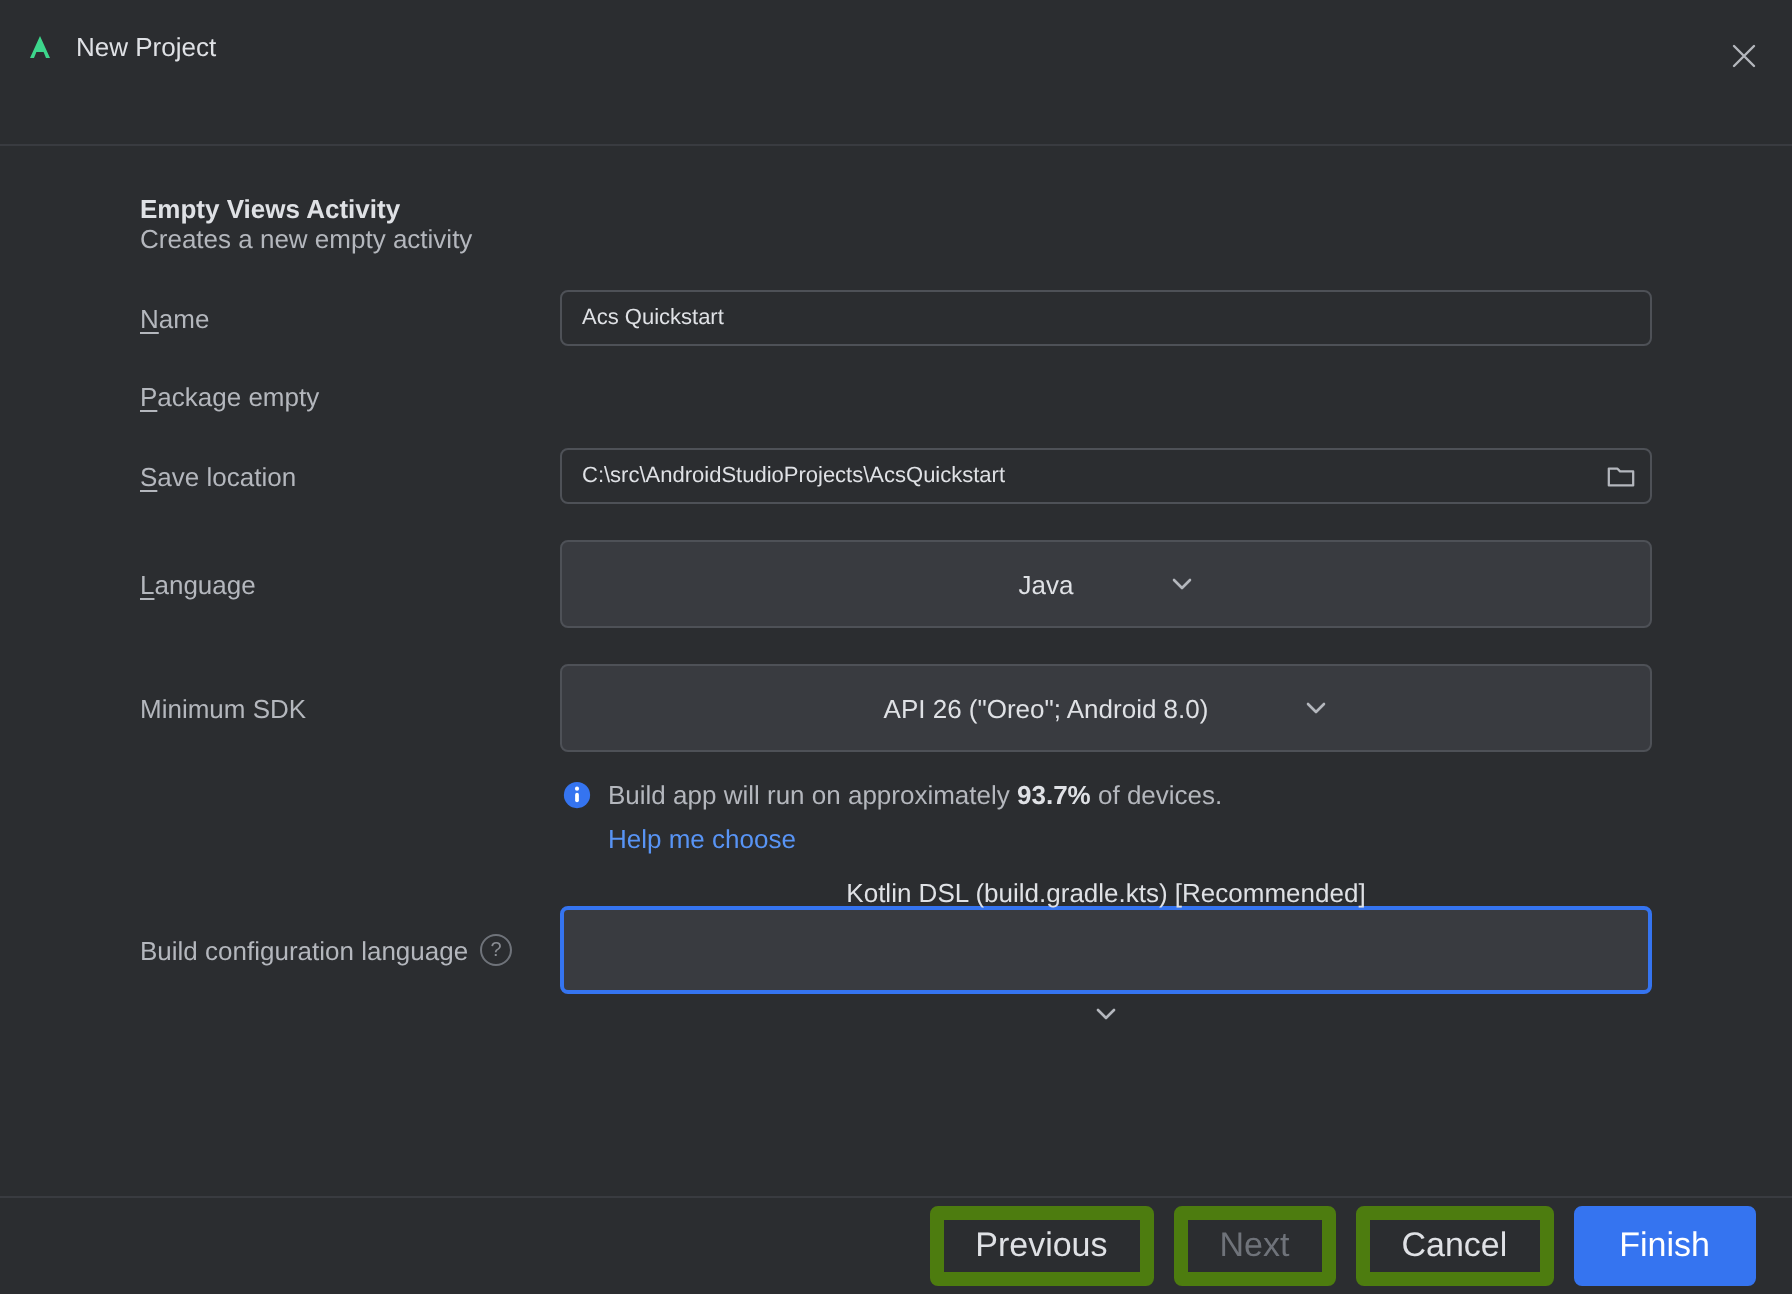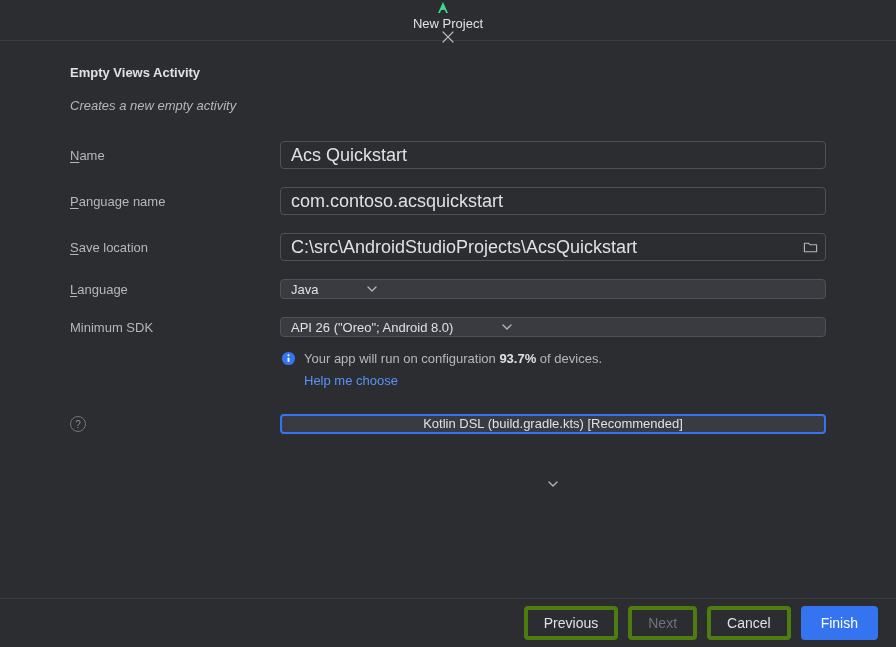--- a/index.html
+++ b/index.html
@@ -22,24 +22,22 @@
     width: 896px; height: 647px;
     background: var(--bg-main);
     font-family: -apple-system, "Segoe UI", "Helvetica Neue", Arial, sans-serif;
     font-size: 13px;
     color: var(--text-primary);
     overflow: hidden;
   }
   .titlebar {
     height: 40px;
     display: flex;
-    align-items: center;
-    padding: 0 12px;
+    padding: 16px 12px;
     border-bottom: 1px solid var(--divider);
-    flex-direction: column;
   }
   .titlebar .app-icon {
     width: 16px; height: 16px;
     margin-right: 10px;
     display: flex; align-items: center; justify-content: center;
   }
   .titlebar .title {
     flex: 0 0 auto;
     color: var(--text-primary);
   }
@@ -48,26 +46,25 @@
     width: 24px; height: 24px;
     display: flex; align-items: center; justify-content: center;
     color: var(--text-secondary);
     cursor: pointer;
   }
   .content {
     padding: 24px 70px 0 70px;
   }
   .section-title {
     font-weight: 600;
+    margin-bottom: 0;
+  }
+  .section-desc {
+    color: var(--text-secondary);
     margin-bottom: 18px;
-  }
-  .section-desc {
-    color: var(--text-secondary);
-    margin-bottom: 28px;
-    font-style: italic;
   }
   .form-row {
     display: flex;
     align-items: center;
     margin-bottom: 18px;
   }
   .form-label {
     width: 210px;
     flex-shrink: 0;
     color: var(--text-secondary);
@@ -82,49 +79,49 @@
   .text-input {
     width: 100%;
     box-sizing: border-box;
     height: 28px;
     padding: 0 10px;
     background: var(--bg-input);
     border: 1px solid var(--bg-input-border);
     border-radius: 4px;
     color: var(--text-primary);
     font-family: inherit;
-    font-size: 18px;
+    font-size: 11px;
     outline: none;
   }
   .text-input.with-icon {
     padding-right: 40px;
   }
   .input-wrap {
     position: relative;
   }
   .input-right-icon {
     position: absolute;
     right: 8px; top: 50%;
     transform: translateY(-50%);
     color: var(--text-secondary);
     width: 16px; height: 16px;
     display: flex; align-items: center; justify-content: center;
   }
   .select {
     width: 100%;
-    height: 20px;
+    height: 44px;
     box-sizing: border-box;
     padding: 0 10px;
     background: var(--bg-btn);
     border: 1px solid var(--bg-input-border);
     border-radius: 4px;
     color: var(--text-primary);
     display: flex;
     align-items: center;
-    justify-content: flex-start;
+    justify-content: center;
     cursor: pointer;
     gap: 48px;
   }
   .select.focused {
     border: 2px solid var(--bg-input-focused-border);
     padding: 0 9px;
     flex-direction: column;
   }
   .chev {
     width: 12px; height: 12px;
@@ -169,26 +166,26 @@
     display: flex;
     align-items: center;
     justify-content: flex-end;
     gap: 10px;
     padding: 0 18px;
   }
   .btn {
     height: 26px;
     padding: 0 16px;
     border-radius: 4px;
-    border: 4px solid #4d7c0f;
+    border: 7px solid #4d7c0f;
     background: var(--bg-main);
     color: var(--text-primary);
     display: flex; align-items: center; justify-content: center;
     cursor: pointer;
-    font-size: 14px;
+    font-size: 17px;
   }
   .btn.disabled {
     color: #6f737a;
     cursor: default;
   }
   .btn.primary {
     background: var(--bg-btn-primary);
     border-color: var(--bg-btn-primary);
     color: #ffffff;
   }
@@ -220,24 +217,21 @@
     <div class="form-label">
       <span><span class="u">N</span><span>ame</span></span>
     </div>
     <div class="form-field">
       <input type="text" class="text-input" value="Acs Quickstart" style="">
     </div>
   </div>
 
   <div class="form-row">
     <div class="form-label">
-      <span><span class="u">P</span><span>anguage name</span></span>
-    </div>
-    <div class="form-field">
-      <input type="text" class="text-input" value="com.contoso.acsquickstart" style="">
+      <span><span class="u">P</span><span>ackage empty</span></span>
     </div>
   </div>
 
   <div class="form-row">
     <div class="form-label">
       <span><span class="u">S</span><span>ave location</span></span>
     </div>
     <div class="form-field">
       <div class="input-wrap">
         <input type="text" class="text-input with-icon" value="C:\src\AndroidStudioProjects\AcsQuickstart" style="">
@@ -282,27 +276,28 @@
 
   <div class="info-row">
     <span class="info-icon">
       <svg width="15" height="15" viewBox="0 0 16 16">
         <circle cx="8" cy="8" r="7" fill="#3574f0"></circle>
         <circle cx="8" cy="4.6" r="1.1" fill="#fff"></circle>
         <rect x="7" y="6.8" width="2" height="5" rx="1" fill="#fff"></rect>
       </svg>
     </span>
     <div class="info-text">
-      <span>Your app will run on configuration </span><span class="bold">93.7%</span><span> of devices.</span><br>
+      <span>Build app will run on approximately </span><span class="bold">93.7%</span><span> of devices.</span><br>
       <span class="link">Help me choose</span>
     </div>
   </div>
 
   <div class="form-row">
     <div class="form-label">
+      <span>Build configuration language</span>
       <span class="help-icon">?</span>
     </div>
     <div class="form-field">
       <div class="select focused">
         <span>Kotlin DSL (build.gradle.kts) [Recommended]</span>
         <span class="chev">
           <svg width="10" height="10" viewBox="0 0 10 10">
               <path d="M1 3 L5 7 L9 3" fill="none" stroke="currentColor" stroke-width="1.3" stroke-linecap="round" stroke-linejoin="round"></path>
             </svg>
         </span>

